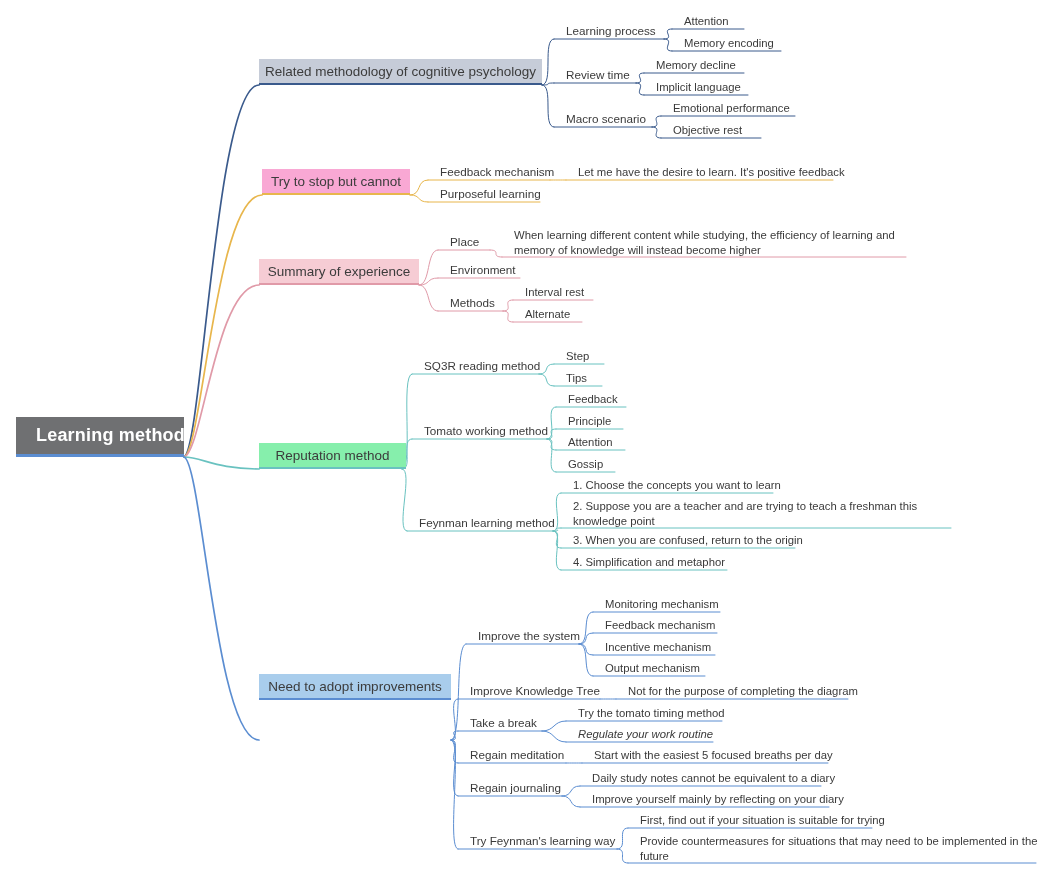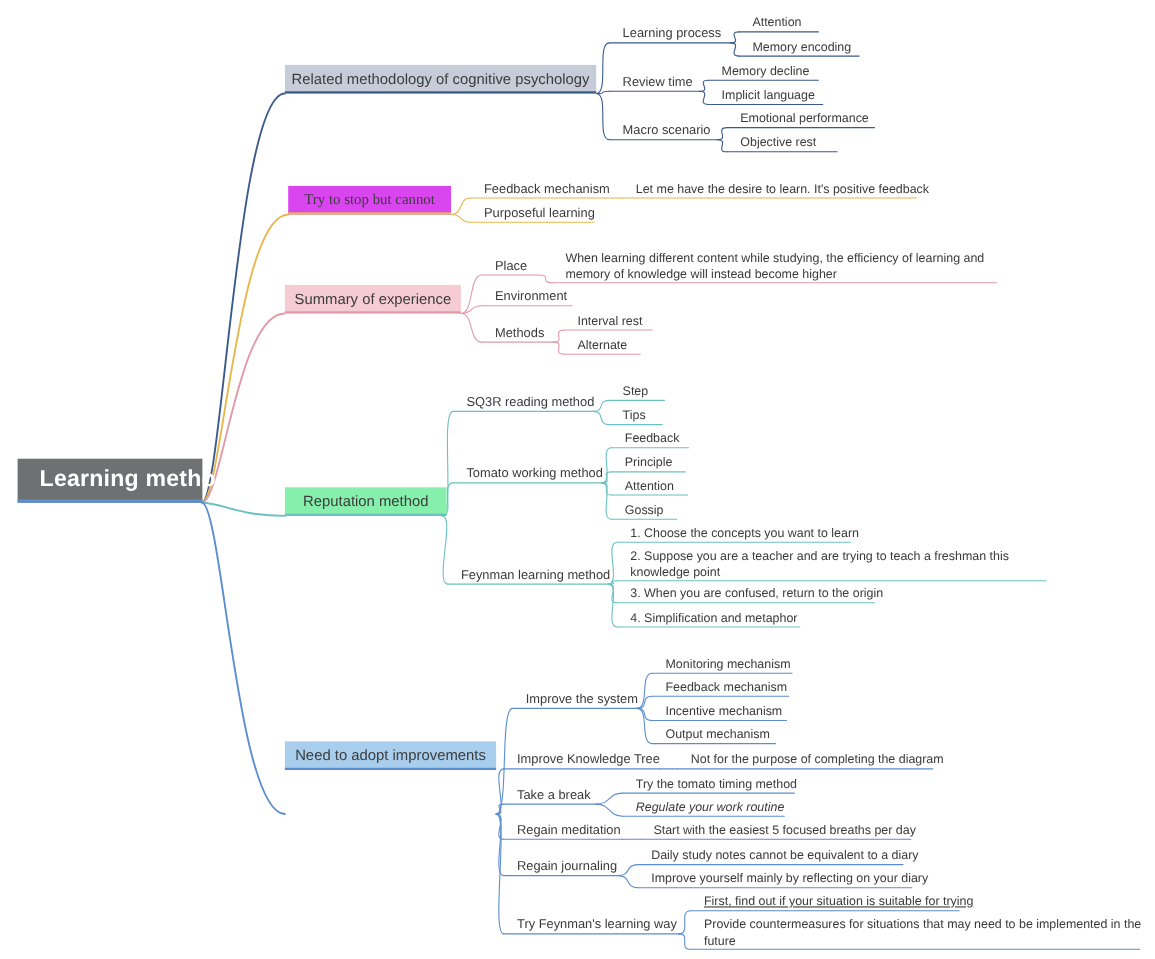--- a/index.html
+++ b/index.html
@@ -8,21 +8,21 @@
     font-family:"Liberation Sans","DejaVu Sans",sans-serif;
     -webkit-font-smoothing:antialiased;
   }
   #mindmap{position:absolute;left:0;top:0;width:1050px;height:872px;}
   svg.layer{position:absolute;left:0;top:0;width:1050px;height:872px;overflow:visible;}
   .node{position:absolute;white-space:pre;box-sizing:border-box;}
 
   
   .root-node{
     display:flex;align-items:center;
-    background:#6f7072;color:#ffffff;font-weight:bold;font-size:21px;
+    background:#6f7072;color:#ffffff;font-weight:bold;font-size:18px;
     padding:0 0 0 20px;letter-spacing:.2px;
     border-bottom:3px solid #5b8dd1;
   }
 
   
   .topic{
     display:flex;align-items:center;justify-content:center;
     font-size:13.5px;color:#3c3c3c;box-sizing:border-box;
   }
   .topic span{pointer-events:none;}
@@ -148,21 +148,21 @@
       <div class="node topic" style="left: 259px; top: 59px; width: 283px; height: 26px; background: rgb(198, 204, 216); border-bottom: 2.5px solid rgb(58, 90, 140);"><span>Related methodology of cognitive psychology</span></div>
       <div class="leaf node" style="left: 566px; top: 24px; width: 104px;">Learning process</div>
       <div class="leaf small node" style="left: 684px; top: 14px; width: 68px; white-space: pre;">Attention</div>
       <div class="leaf small node" style="left: 684px; top: 36px; width: 105px; white-space: pre;">Memory encoding</div>
       <div class="leaf node" style="left: 566px; top: 68px; width: 76px;">Review time</div>
       <div class="leaf small node" style="left: 656px; top: 58px; width: 96px; white-space: pre;">Memory decline</div>
       <div class="leaf small node" style="left: 656px; top: 80px; width: 100px; white-space: pre;">Implicit language</div>
       <div class="leaf node" style="left: 566px; top: 112px; width: 92px;">Macro scenario</div>
       <div class="leaf small node" style="left: 673px; top: 101px; width: 130px; white-space: pre;">Emotional performance</div>
       <div class="leaf small node" style="left: 673px; top: 123px; width: 96px; white-space: pre;">Objective rest</div>
-      <div class="node topic" style="left: 262px; top: 169px; width: 148px; height: 26px; background: #d946ef; border-bottom: 2.5px solid rgb(232, 182, 76); font-family: Liberation Serif, serif;"><span>Try to stop but cannot</span></div>
+      <div class="node topic" style="left: 262px; top: 169px; width: 148px; height: 26px; background: #f9a8d4; border-bottom: 2.5px solid rgb(232, 182, 76);"><span>Try to stop but cannot</span></div>
       <div class="leaf node" style="left: 440px; top: 165px; width: 116px;">Feedback mechanism</div>
       <div class="leaf small node" style="left: 578px; top: 165px; width: 263px; white-space: pre;">Let me have the desire to learn. It's positive feedback</div>
       <div class="leaf node" style="left: 440px; top: 187px; width: 106px;">Purposeful learning</div>
       <div class="node topic" style="left: 259px; top: 259px; width: 160px; height: 26px; background: rgb(246, 204, 212); border-bottom: 2.5px solid rgb(224, 154, 168);"><span>Summary of experience</span></div>
       <div class="leaf node" style="left: 450px; top: 235px; width: 46px;">Place</div>
       <div class="leaf small node" style="left: 514px; top: 228px; width: 400px; white-space: normal;">When learning different content while studying, the efficiency of learning and memory of knowledge will instead become higher</div>
       <div class="leaf node" style="left: 450px; top: 263px; width: 76px;">Environment</div>
       <div class="leaf node" style="left: 450px; top: 296px; width: 59px;">Methods</div>
       <div class="leaf small node" style="left: 525px; top: 285px; width: 76px; white-space: pre;">Interval rest</div>
       <div class="leaf small node" style="left: 525px; top: 307px; width: 65px; white-space: pre;">Alternate</div>
@@ -190,16 +190,16 @@
       <div class="leaf small node" style="left: 628px; top: 684px; width: 228px; white-space: pre;">Not for the purpose of completing the diagram</div>
       <div class="leaf node" style="left: 470px; top: 716px; width: 78px;">Take a break</div>
       <div class="leaf small node" style="left: 578px; top: 706px; width: 152px; white-space: pre;">Try the tomato timing method</div>
       <div class="leaf small node" style="left: 578px; top: 727px; width: 143px; white-space: pre; font-style: italic;">Regulate your work routine</div>
       <div class="leaf node" style="left: 470px; top: 748px; width: 102px;">Regain meditation</div>
       <div class="leaf small node" style="left: 594px; top: 748px; width: 242px; white-space: pre;">Start with the easiest 5 focused breaths per day</div>
       <div class="leaf node" style="left: 470px; top: 781px; width: 98px;">Regain journaling</div>
       <div class="leaf small node" style="left: 592px; top: 771px; width: 237px; white-space: pre;">Daily study notes cannot be equivalent to a diary</div>
       <div class="leaf small node" style="left: 592px; top: 792px; width: 245px; white-space: pre;">Improve yourself mainly by reflecting on your diary</div>
       <div class="leaf node" style="left: 470px; top: 834px; width: 153px;">Try Feynman's learning way</div>
-      <div class="leaf small node" style="left: 640px; top: 813px; width: 240px; white-space: pre; text-decoration: underline;">First, find out if your situation is suitable for trying</div>
+      <div class="leaf small node" style="left: 640px; top: 813px; width: 240px; white-space: pre;">First, find out if your situation is suitable for trying</div>
       <div class="leaf small node" style="left: 640px; top: 834px; width: 404px; white-space: normal;">Provide countermeasures for situations that may need to be implemented in the future</div>
     </div>
 </div>
 
 </body></html>

